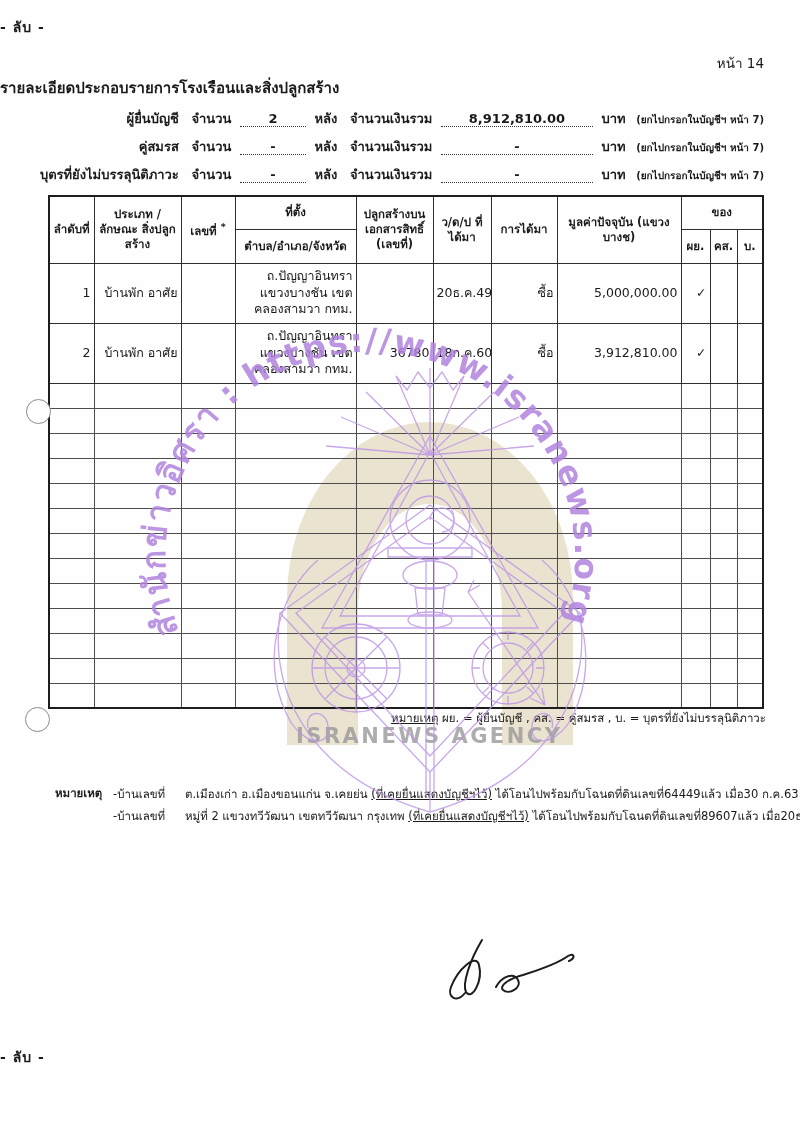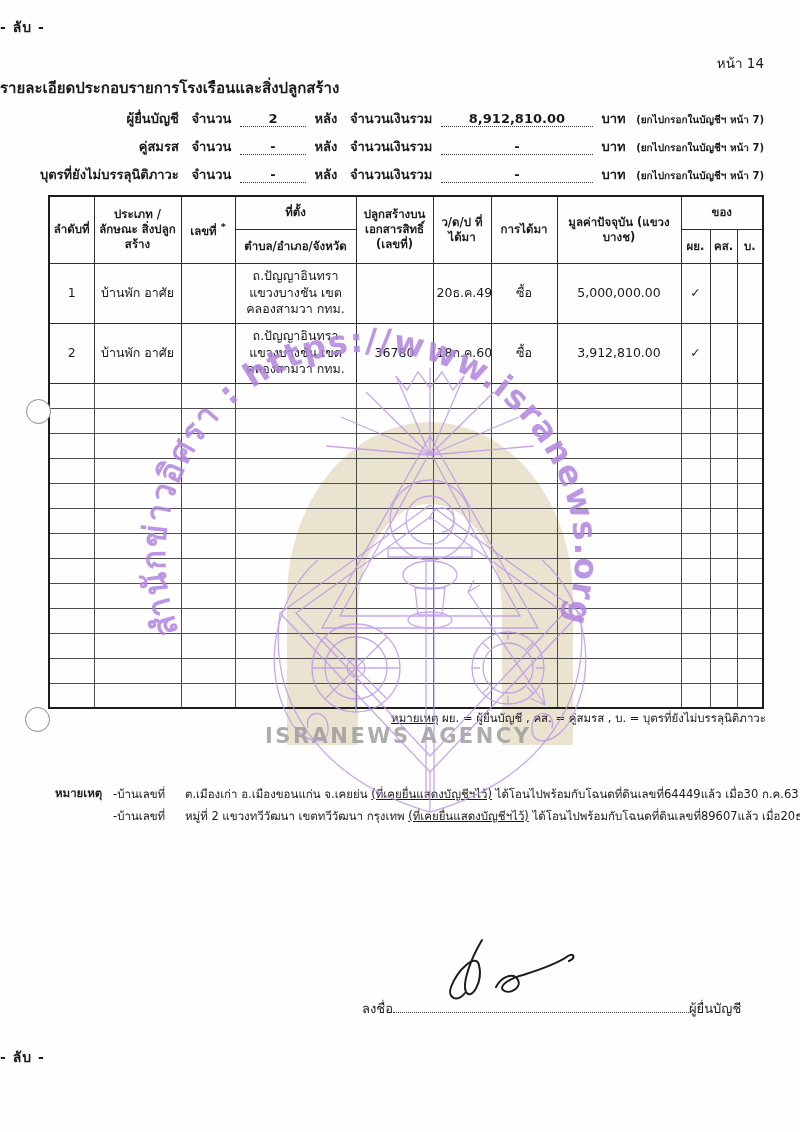--- a/index.html
+++ b/index.html
@@ -23,21 +23,21 @@
   .summary-note{font-size:10px;font-weight:bold;margin-left:6px;}
 
   
   table.decl{position:absolute;left:48px;top:195px;width:714px;border-collapse:collapse;
              table-layout:fixed;border:2px solid #1d1d1d;z-index:2;background:transparent;}
   table.decl th,table.decl td{border:1.4px solid #2e2e2e;padding:1px 3px;vertical-align:middle;
              text-align:center;font-weight:normal;overflow:hidden;}
   table.decl th{font-size:11.5px;font-weight:600;line-height:1.3;}
   tr.hrow1{height:33px;} tr.hrow2{height:34px;}
   tr.data-row{height:60px;}
-  tr.data-row td{font-size:12.5px;line-height:1.35;}
+  tr.data-row td{font-size:12.5px;line-height:1.35;text-align:right;}
   td.loc{text-align:left;padding-left:6px;}
   td.val{font-size:13px;margin-left:28px;}
   td.chk{font-size:14px;vertical-align:middle;}
   tr.empty-row{height:25px;}
   tr.empty-row td{border:1px solid #4d4d4d;}
 
   .tbl-footnote{position:absolute;right:34px;top:709px;font-size:11.5px;white-space:nowrap;z-index:2;}
   .u{text-decoration:underline;}
 
   
@@ -49,21 +49,21 @@
 
   
   .sign-row{position:absolute;left:362px;top:998px;font-size:13px;white-space:nowrap;z-index:2;}
   .sign-dots{display:inline-block;width:296px;border-bottom:1.6px dotted #444;height:14px;
              vertical-align:baseline;}
   #signature-svg{position:absolute;left:438px;top:932px;z-index:3;}
 
   
   #wm-beige{position:absolute;left:0;top:0;z-index:1;pointer-events:none;}
   #wm-purple{position:absolute;left:0;top:0;z-index:4;pointer-events:none;}
-  .agency-text{position:absolute;left:265px;top:724px;z-index:3;font-size:21px;font-weight:bold;
+  .agency-text{position:absolute;left:296px;top:724px;z-index:3;font-size:21px;font-weight:bold;
                letter-spacing:2.5px;color:rgba(150,150,150,0.78);white-space:nowrap;}
 
   
   .hole{position:absolute;width:23px;height:23px;border-radius:50%;background:#fff;
         border:1.3px solid #8a8a8a;z-index:5;}
 </style>
 </head>
 <body>
 
 <div id="page">
@@ -409,22 +409,19 @@
       </div>
     </div>
   </div>
 
   <svg id="signature-svg" width="150" height="82" viewBox="0 0 150 82">
     <g fill="none" stroke="#1c1c1c" stroke-width="2" stroke-linecap="round">
       <path d="M44 8 C32 28 24 52 28 60 C34 69 45 49 41 33 C38 21 20 37 13 55 C9 66 19 71 27 61"></path>
       <path d="M58 55 C64 44 76 40 80 48 C84 56 71 63 65 58 C61 54 70 47 85 43 C104 37 122 30 130 24 C136 20 138 26 131 29"></path>
     </g>
   </svg>
-  <div class="sign-row">
-    <span>ลงชื่อ</span><span class="sign-dots"></span><span>ผู้ยื่นบัญชี</span>
-  </div>
 
   <div class="abs center secret" style="top:1046px;">- ลับ -</div>
 
   <div class="hole" style="left:26px;top:399px;"></div>
   <div class="hole" style="left:25px;top:707px;"></div>
 
 </div>
 
 </body></html>

